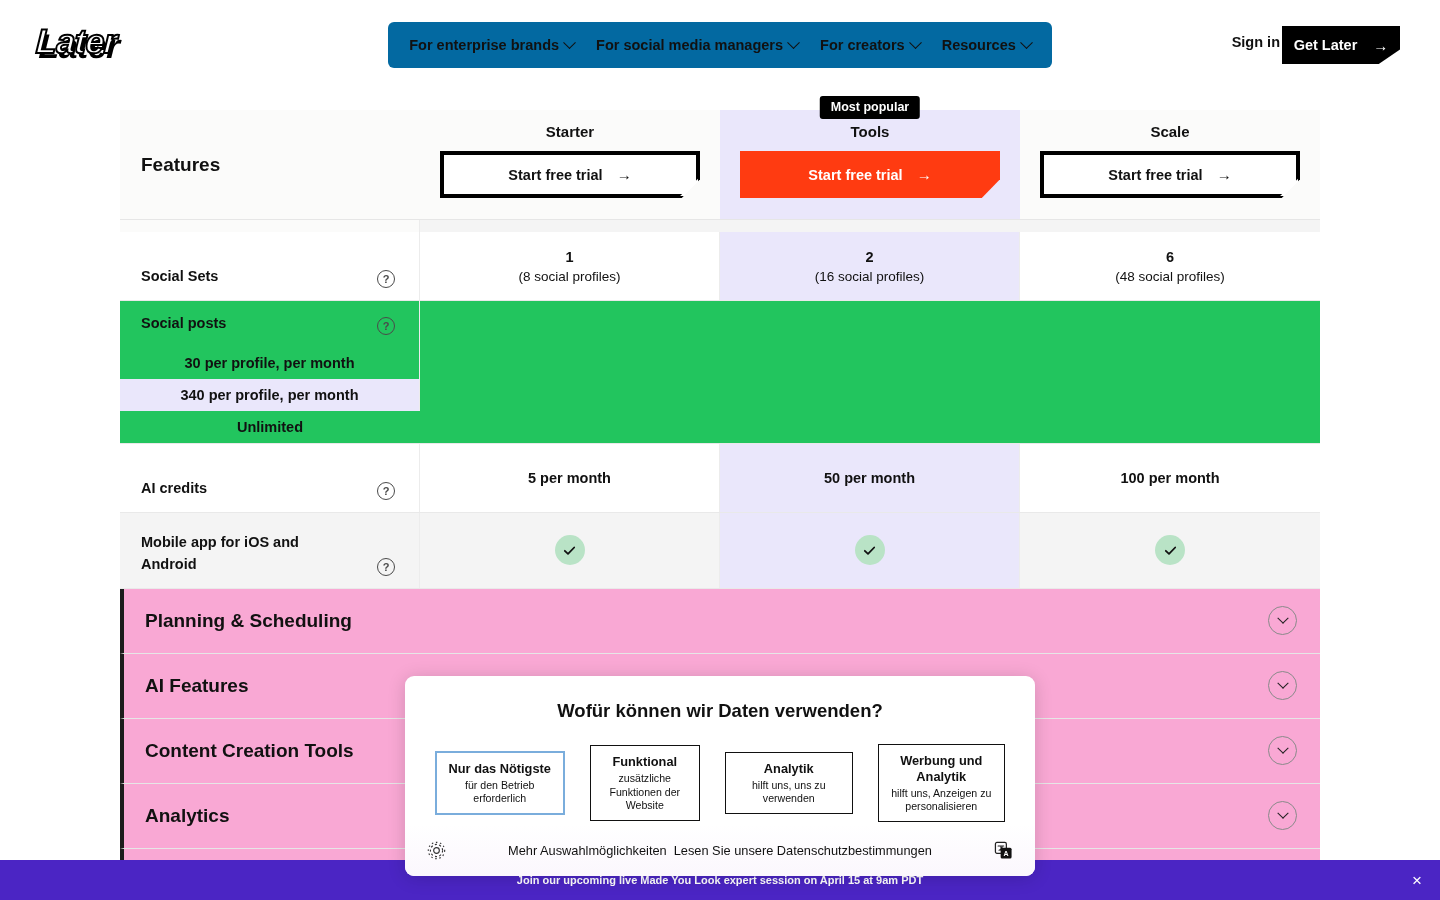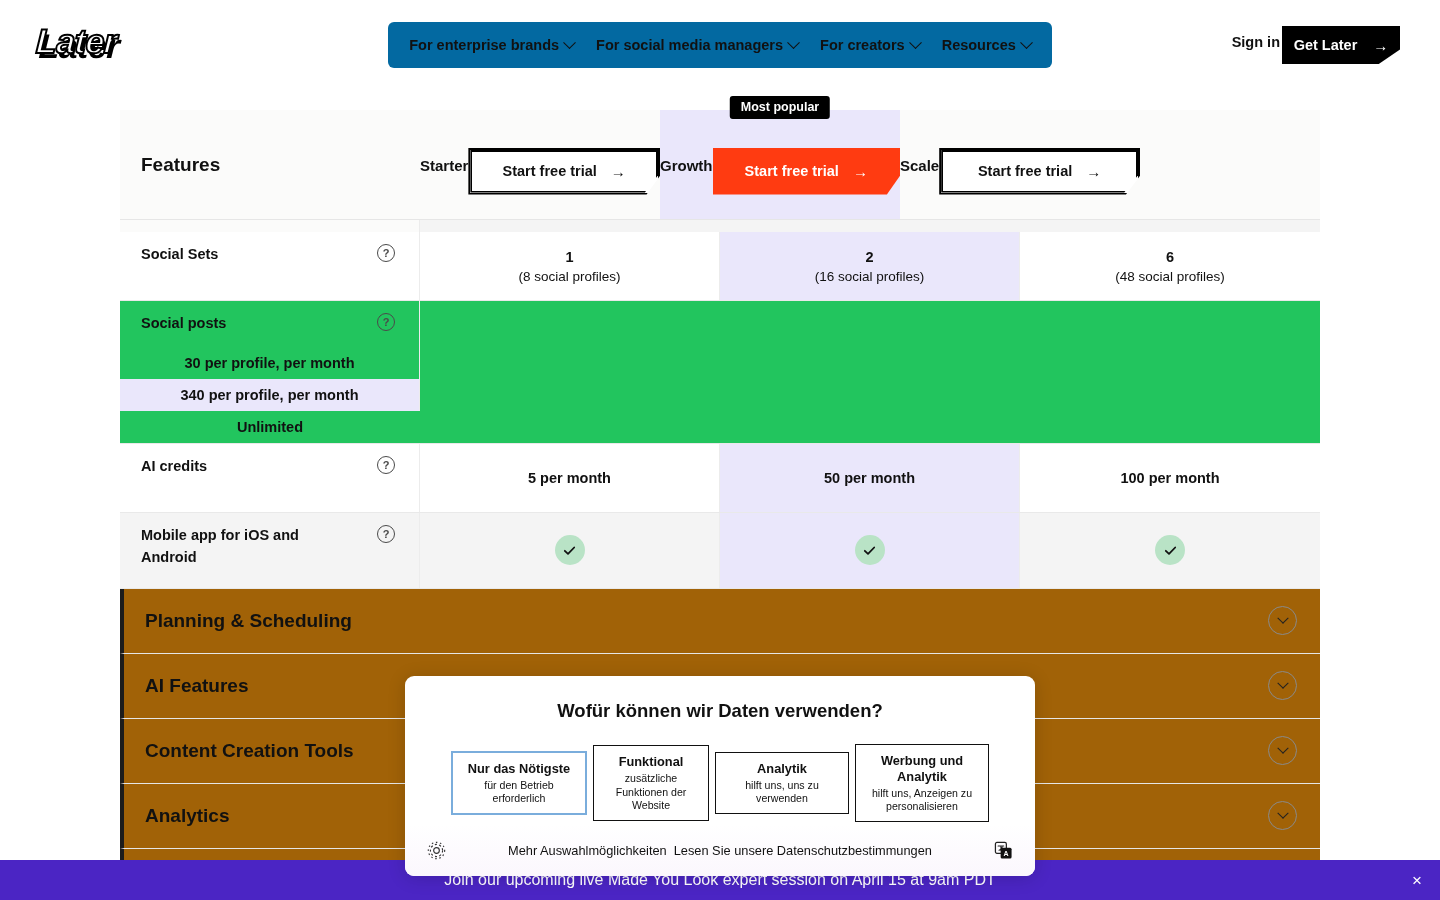--- a/index.html
+++ b/index.html
@@ -127,24 +127,24 @@
   .th-features {
     width: 300px;
     display: flex;
     align-items: center;
     padding-left: 21px;
     font-size: 19px;
     font-weight: 700;
   }
 
   .th-plan {
-    width: 240px;
+    width: 300px;
     position: relative;
     display: flex;
-    flex-direction: row;
+    flex-direction: column;
     align-items: center;
     padding-top: 13px;
   }
 
   .th-plan.highlight { background: #eae7fb; }
 
   .plan-name {
     font-size: 15px;
     font-weight: 700;
     margin-bottom: 11px;
@@ -210,21 +210,21 @@
     display: flex;
     border-bottom: 1px solid #e9e9e9;
     min-height: 69px;
   }
   .row.alt { background: #22c55e; flex-direction: column; }
   .row.alt2 { background: #f4f4f4; }
 
   .cell-label {
     width: 300px;
     display: flex;
-    align-items: flex-start;
+    align-items: flex-end;
     justify-content: space-between;
     padding: 12px 24px 12px 21px;
     font-size: 14.5px;
     font-weight: 700;
     line-height: 1.5;
     border-right: 1px solid #ececec;
     gap: 48px;
   }
 
   .cell-label .lbl-text { max-width: 215px; }
@@ -273,21 +273,21 @@
     justify-content: center;
   }
   .check-circle svg { width: 15px; height: 15px; }
 
   
   .acc-row {
     display: flex;
     align-items: center;
     justify-content: space-between;
     height: 65px;
-    background: #a16207;
+    background: #f9a8d4;
     border-bottom: 1px solid #e6e6e6;
     border-left: 4px solid #1c1c1c;
     padding: 0 23px 0 21px;
     cursor: pointer;
   }
   .acc-title { font-size: 19px; font-weight: 700; }
 
   .circ-chev {
     width: 29px; height: 29px;
     border: 1.3px solid #8a8a8a;
@@ -322,21 +322,21 @@
     text-align: center;
     font-size: 18.5px;
     font-weight: 700;
     padding-top: 24px;
   }
 
   .cookie-opts {
     display: flex;
     align-items: center;
     justify-content: center;
-    gap: 6px;
+    gap: 25px;
     margin-top: 22px;
     padding: 0 30px;
   }
 
   .opt {
     border: 1.6px solid #111111;
     background: #ffffff;
     padding: 8px 9px;
     text-align: center;
     cursor: pointer;
@@ -388,22 +388,22 @@
     width: 1440px;
     height: 40px;
     background: #4b25c4;
     display: flex;
     align-items: center;
     justify-content: center;
     z-index: 40;
   }
   .banner-text {
     color: #ffffff;
-    font-size: 16px;
-    font-weight: 400;
+    font-size: 11px;
+    font-weight: 700;
     cursor: pointer;
   }
   .banner-x {
     position: absolute;
     right: 18px;
     top: 50%;
     transform: translateY(-50%);
     color: #ffffff;
     font-size: 17px;
     line-height: 1;
@@ -456,21 +456,21 @@
       <div class="th-plan">
         <div class="plan-name">Starter</div>
         <div class="trial-btn trial-outline">
           <span>Start free trial</span>
           <span class="arrow-r">→</span>
         </div>
       </div>
 
       <div class="th-plan highlight">
         <div class="badge-popular">Most popular</div>
-        <div class="plan-name">Growth</div>
+        <div class="plan-name">Tools</div>
         <div class="trial-btn trial-solid">
           <span>Start free trial</span>
           <span class="arrow-r">→</span>
         </div>
       </div>
 
       <div class="th-plan">
         <div class="plan-name">Scale</div>
         <div class="trial-btn trial-outline">
           <span>Start free trial</span>

